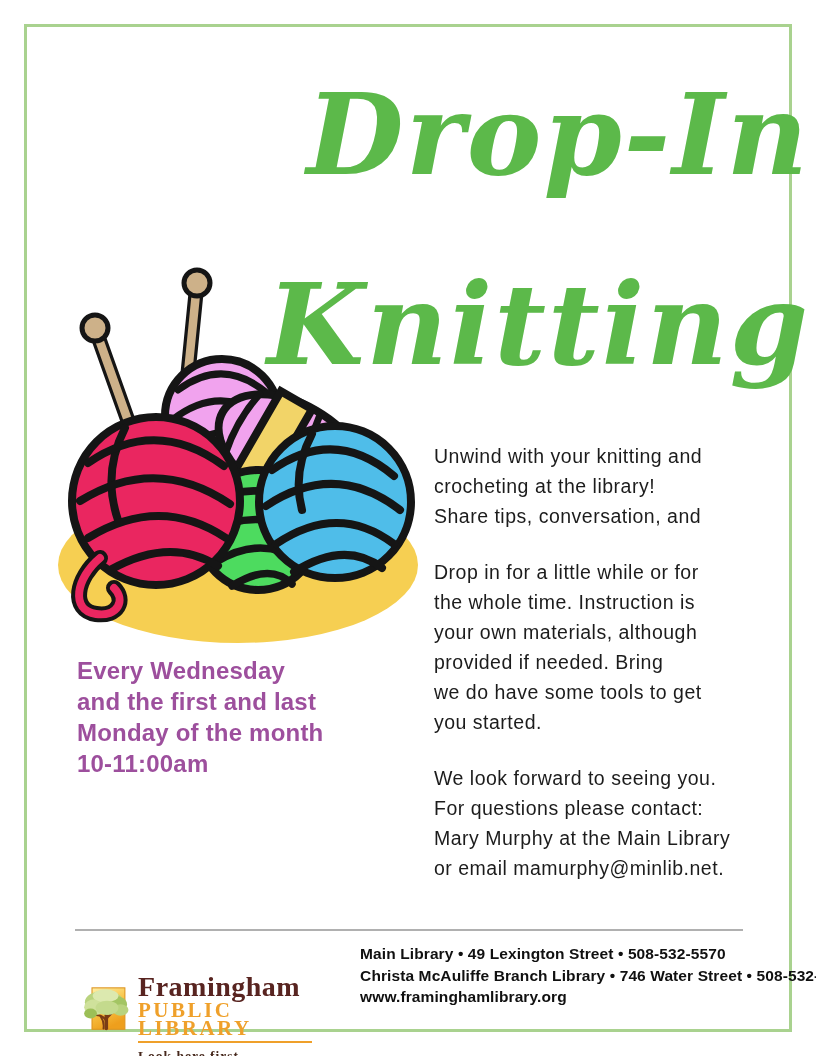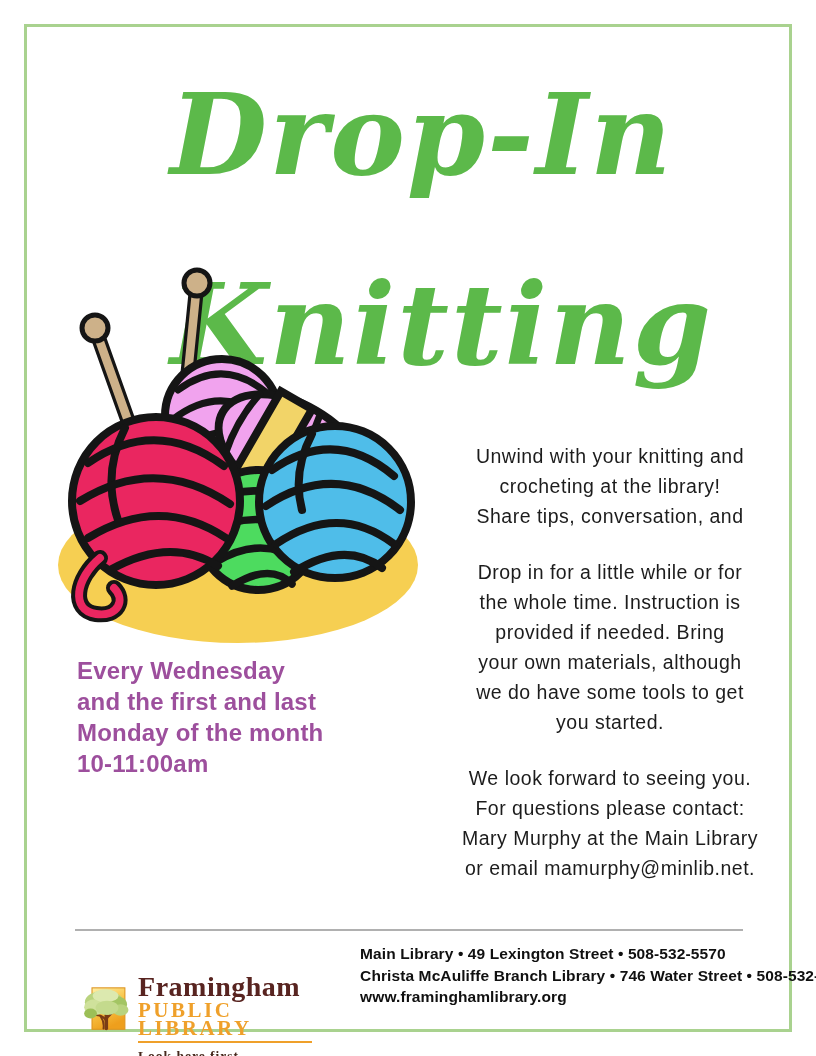--- a/index.html
+++ b/index.html
@@ -7,38 +7,38 @@
     position:relative;width:816px;height:1056px;background:#ffffff;overflow:hidden;
     font-family:"Liberation Sans",sans-serif;
   }
   .frame{
     position:absolute;left:24px;top:24px;right:24px;bottom:24px;
     border:3px solid #a9d28f;pointer-events:none;
   }
   
   .title{
     position:absolute;left:170px;top:40px;width:640px;margin:0;
-    text-align:left;color:#5cb94a;
+    text-align:right;color:#5cb94a;
     font-family:"DejaVu Serif",serif;font-style:italic;font-weight:bold;
     font-size:112px;line-height:190px;letter-spacing:2px;
   }
   
   .yarn{position:absolute;left:30px;top:258px;width:420px;height:410px;}
   
   .schedule{
     position:absolute;left:77px;top:655px;width:330px;
     color:#9d4f9d;font-weight:bold;font-size:24px;line-height:31px;letter-spacing:.2px;
   }
   .sched-location{margin-top:13px;}
   
   .body-col{
     position:absolute;left:434px;top:441px;width:340px;
     color:#1c1c1c;font-size:19.5px;line-height:30px;letter-spacing:.5px;white-space:nowrap;
   }
-  .para{margin:0 0 26px 12px;text-align:center;}
+  .para{margin:0 0 26px 0;}
   
   .footer-sep{position:absolute;left:75px;top:929px;width:668px;height:2px;background:#b0b0b0;}
   .footer{position:absolute;left:82px;top:941px;right:40px;display:flex;align-items:flex-start;}
   .logo{display:flex;align-items:flex-start;margin-top:32px;}
   .logo-art{width:62px;height:66px;margin-top:4px;}
   .logo-text{margin-left:6px;}
   .logo-name{
     font-family:"Liberation Serif",serif;font-weight:bold;color:#582420;
     font-size:28px;line-height:28px;letter-spacing:.5px;
   }
@@ -146,22 +146,22 @@
 
   <div class="body-col">
     <div class="para">
         <div>Unwind with your knitting and</div>
         <div>crocheting at the library!</div>
         <div>Share tips, conversation, and</div>
       </div>
     <div class="para">
         <div>Drop in for a little while or for</div>
         <div>the whole time. Instruction is</div>
+        <div>your own materials, although</div>
         <div>provided if needed. Bring</div>
-        <div>your own materials, although</div>
         <div>we do have some tools to get</div>
         <div>you started.</div>
       </div>
     <div class="para">
         <div>We look forward to seeing you.</div>
         <div>For questions please contact:</div>
         <div>Mary Murphy at the Main Library</div>
         <div>or email mamurphy@minlib.net.</div>
       </div>
   </div>

